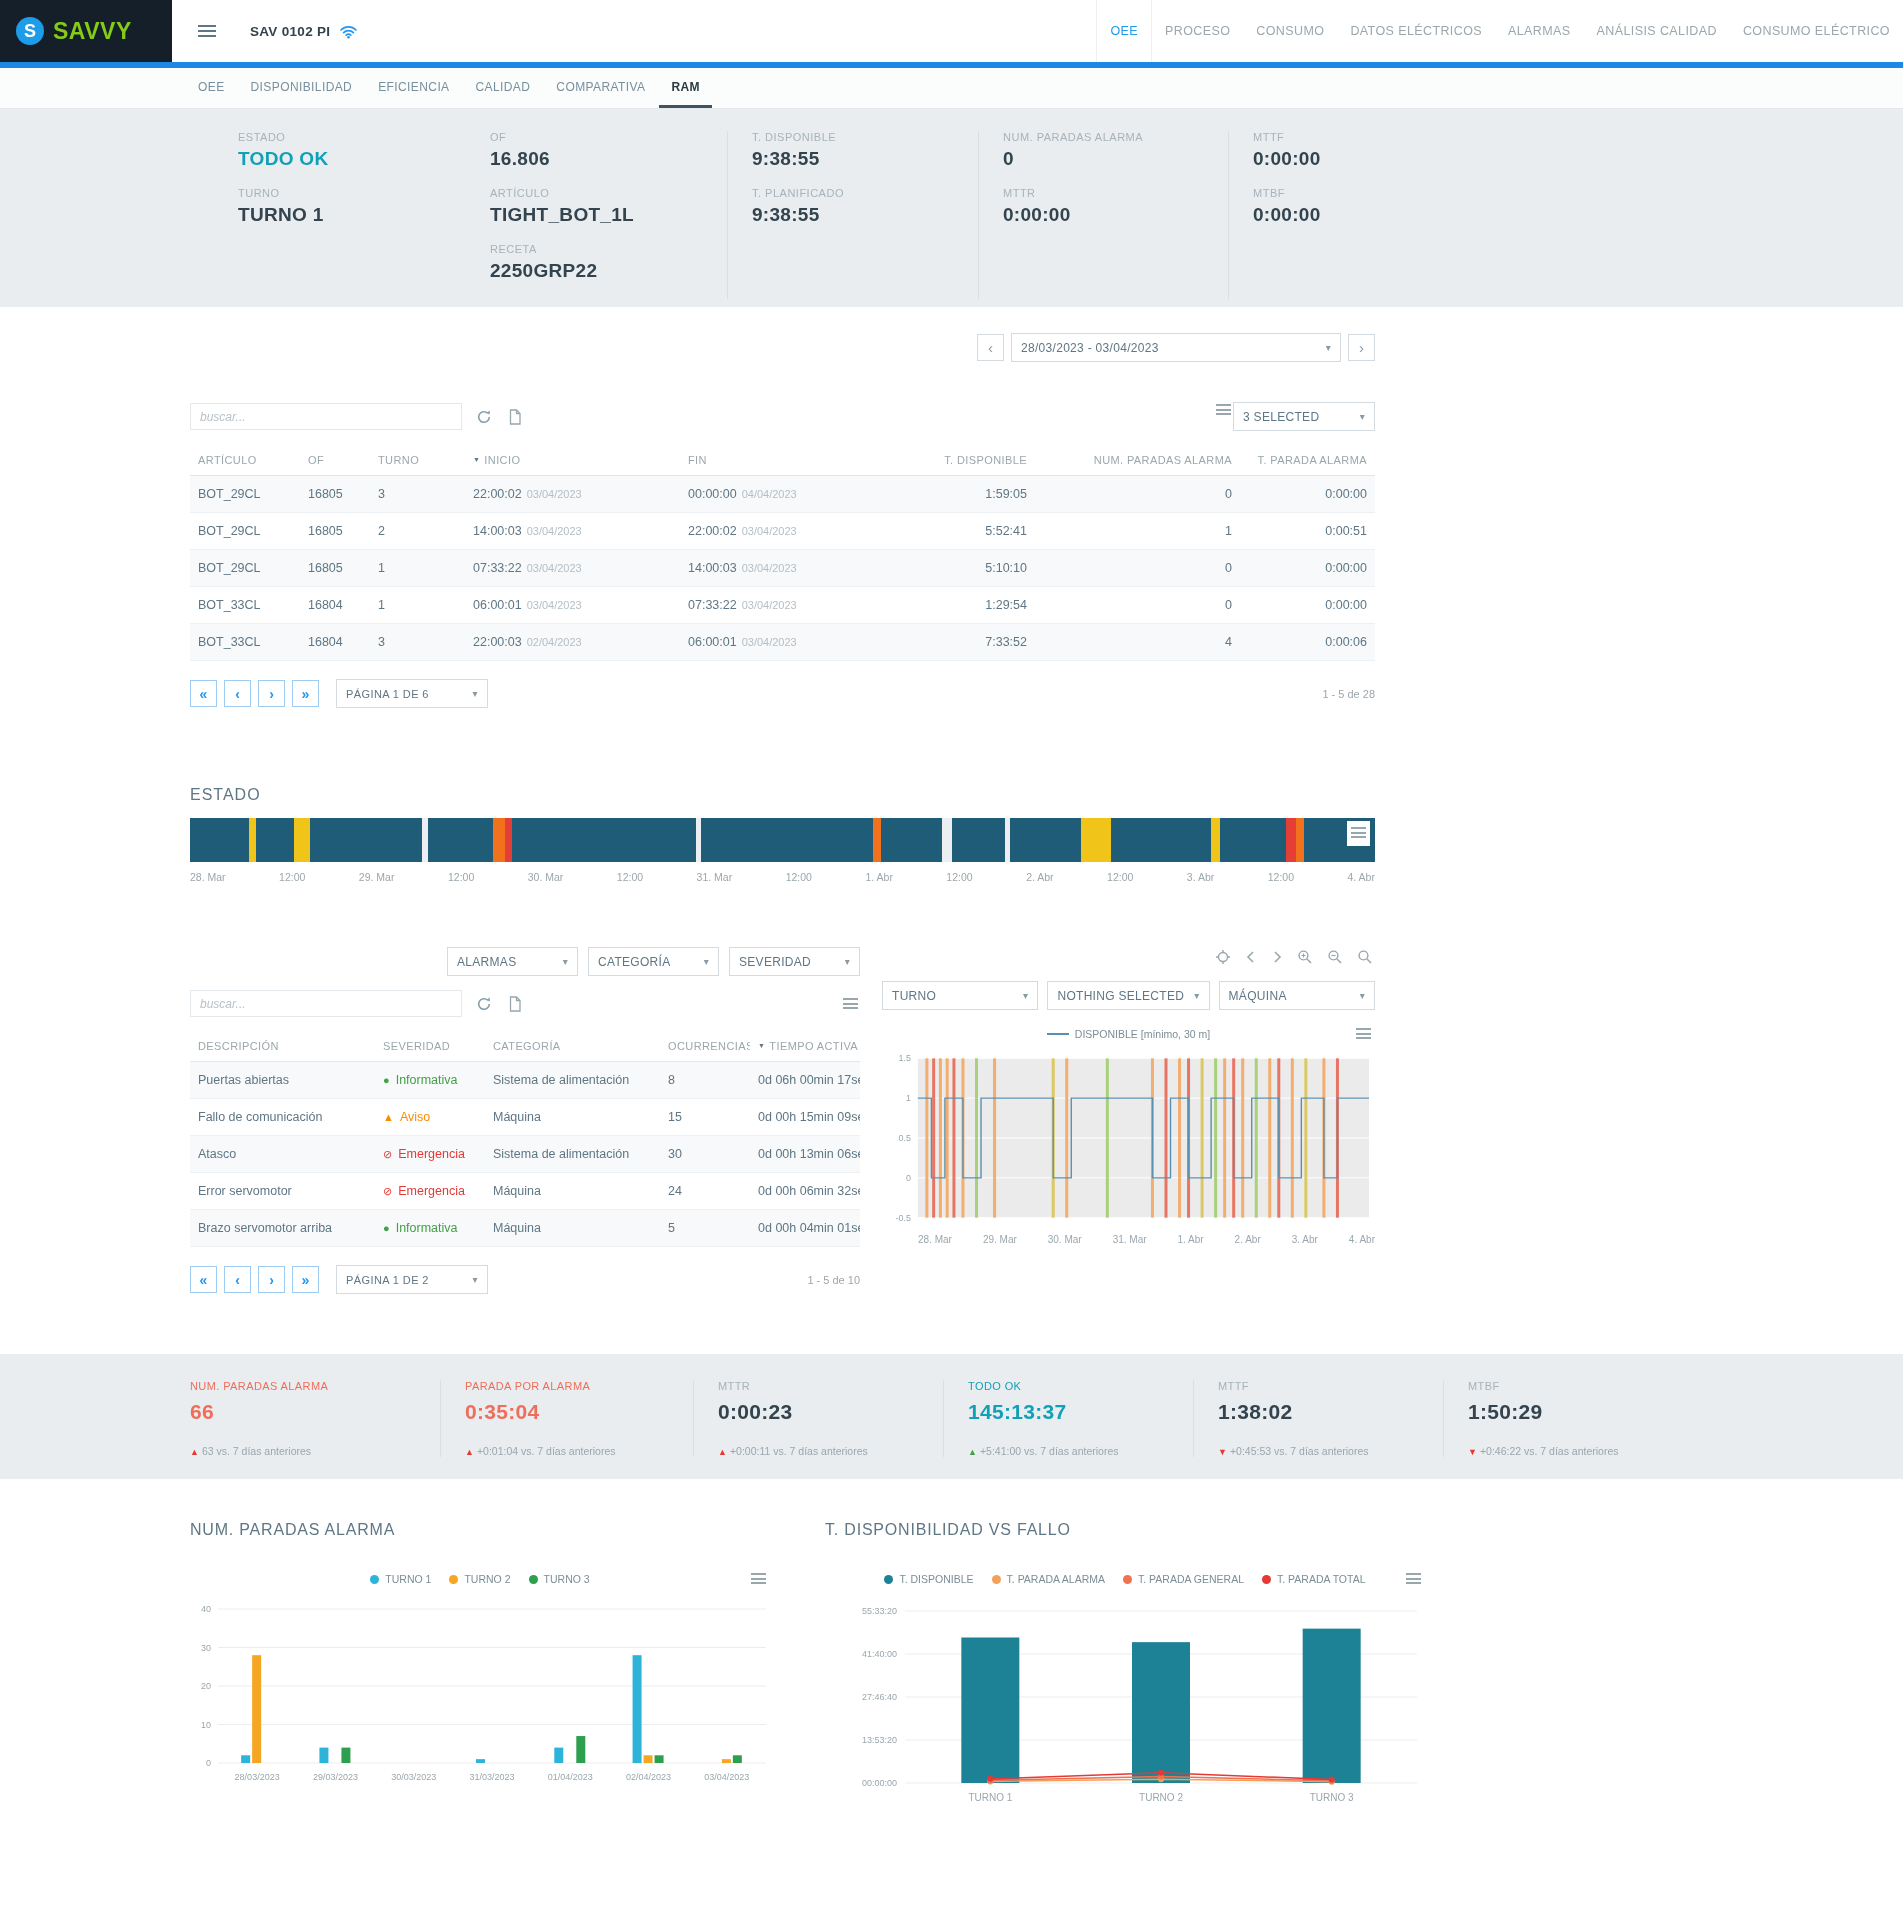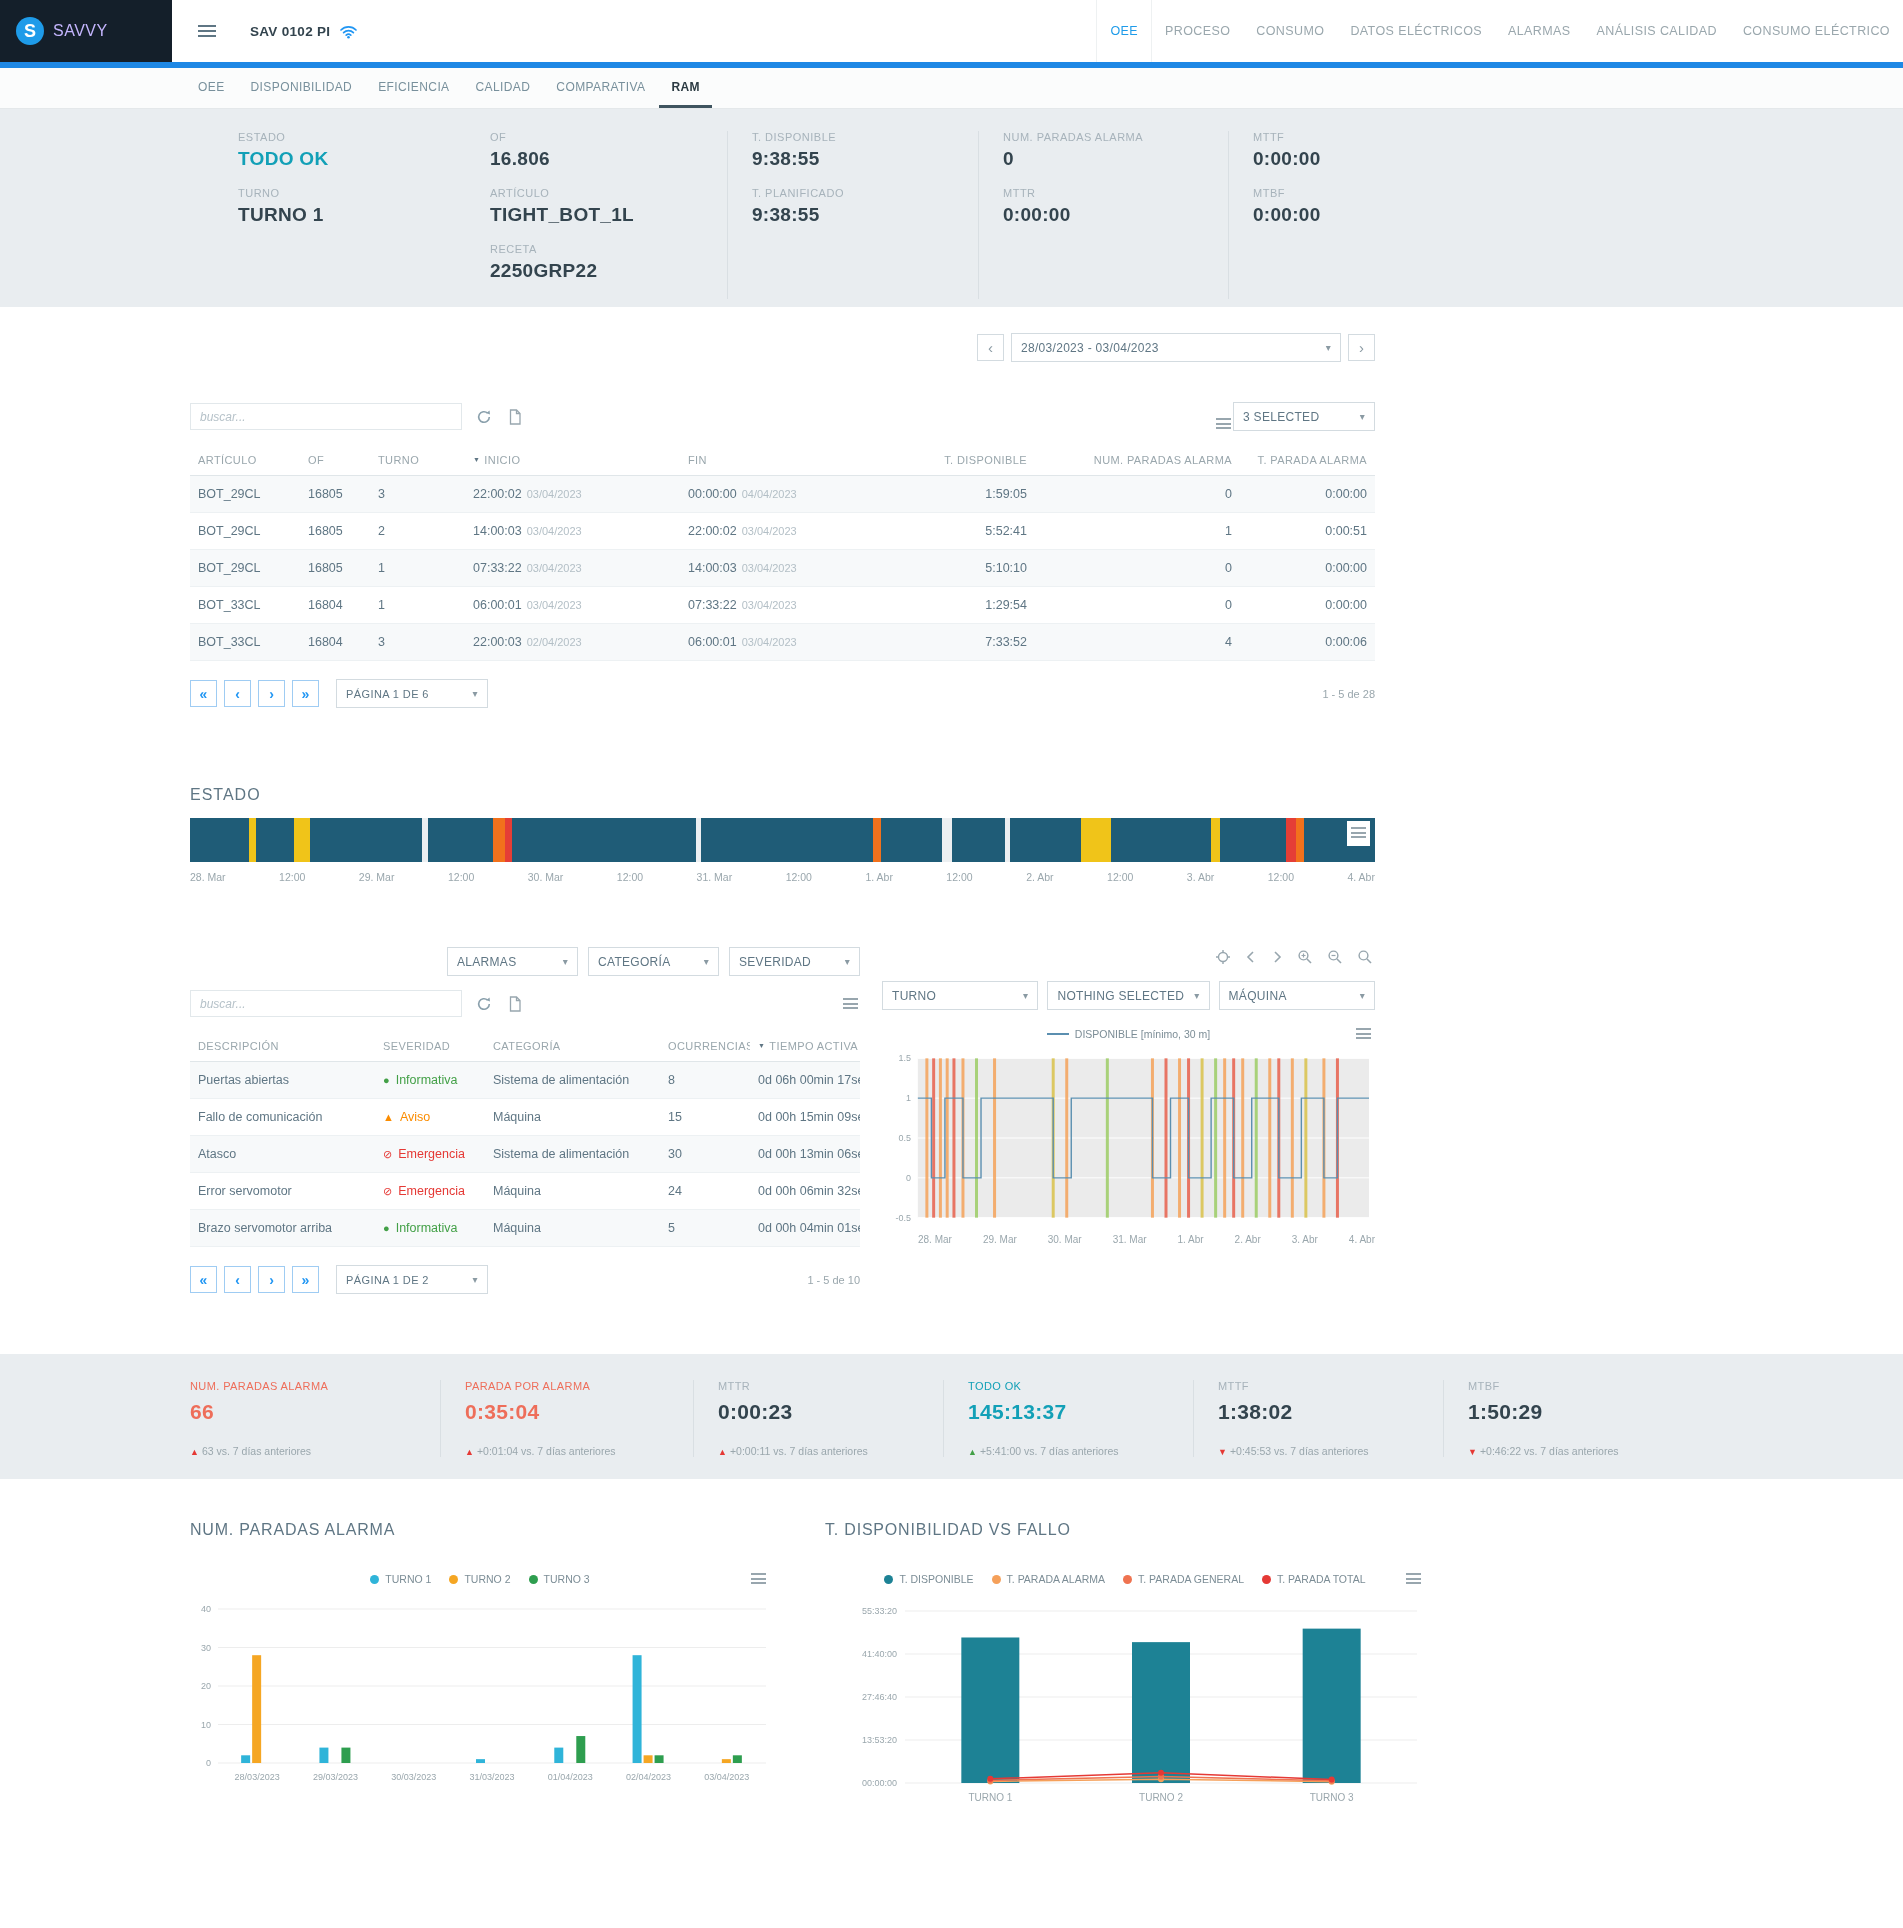--- a/index.html
+++ b/index.html
@@ -2,21 +2,21 @@
 <html><head>
 <meta charset="utf-8">
 <style>
 *{box-sizing:border-box}
 body{margin:0;width:1903px;min-height:1928px;background:#fff;color:#546e7a;font-family:"Liberation Sans",sans-serif}
 button{font-family:inherit}
 
 .topbar{display:flex;align-items:center;height:62px;background:#fff}
 .brand{width:172px;height:62px;background:#141f2a;display:flex;align-items:center;gap:9px;padding-left:16px;cursor:pointer}
 .brand-s{width:28px;height:28px;border-radius:50%;background:#1e9be9;color:#fff;font-weight:bold;font-size:18px;display:flex;align-items:center;justify-content:center}
-.brand-text{color:#c4b5fd;font-size:16px;font-weight:normal;letter-spacing:.5px}
+.brand-text{color:#84cc16;font-size:23px;font-weight:bold;letter-spacing:.5px}
 .hamburger{margin-left:22px;background:none;border:none;cursor:pointer;display:flex;flex-direction:column;gap:3px;padding:4px}
 .hamburger span{width:18px;height:2px;background:#5f7684;display:block}
 .device{margin-left:30px;display:flex;align-items:center;gap:9px;font-size:13.5px;font-weight:bold;color:#33444e;letter-spacing:.3px}
 .topnav{margin-left:auto;display:flex;height:100%}
 .nav-item{display:flex;align-items:center;padding:0 13px;font-size:12.5px;letter-spacing:.4px;color:#9aa7ad;cursor:pointer;white-space:nowrap;text-transform:uppercase;background:#fff}
 .nav-item.active{color:#1e9be9;border-left:1px solid #eef1f2;border-right:1px solid #eef1f2}
 .blue-bar{height:6px;background:#1e88e5}
 
 .subnav{height:41px;background:#fbfcfc;border-bottom:1px solid #e4e8ea;display:flex;align-items:stretch;padding-left:186px;gap:2px}
 .subtab{display:flex;align-items:center;padding:0 12px;font-size:12px;letter-spacing:.4px;color:#78909c;cursor:pointer;border-bottom:3px solid transparent;text-transform:uppercase}
@@ -36,21 +36,21 @@
 .sq-prev::before{content:"‹"}
 .sq-next::before{content:"›"}
 .select{height:29px;border:1px solid #d3dbe0;background:#fff;display:flex;align-items:center;justify-content:space-between;padding:0 9px;font-size:12px;color:#5f7684;cursor:pointer;letter-spacing:.3px;white-space:nowrap}
 .caret{margin-left:10px;color:#8a9aa3;font-size:10px}
 .caret::before{content:"▾"}
 .date-select{width:330px}
 .toolbar{display:flex;align-items:center;gap:12px;margin-top:40px}
 .search{width:272px;height:27px;border:1px solid #e2e8eb;padding:0 9px;font-size:12px;color:#5f7684}
 .search::placeholder{color:#b6c2c9;font-style:italic}
 .icon-btn{background:none;border:none;cursor:pointer;padding:2px;display:flex;align-items:center}
-.toolbar-right{margin-left:auto;display:flex;align-items:flex-end;}
+.toolbar-right{margin-left:auto;display:flex;align-items:flex-start;}
 .cols-select{width:142px}
 .menu-icon{width:15px;height:11px;border-top:2px solid #98a6ae;border-bottom:2px solid #98a6ae;position:relative;display:inline-block}
 .menu-icon::after{content:"";position:absolute;left:0;right:0;top:50%;margin-top:-1px;height:2px;background:#98a6ae}
 
 .data-table{width:100%;border-collapse:collapse;margin-top:14px;table-layout:fixed}
 .data-table th{font-size:11px;color:#9aa7ad;font-weight:normal;letter-spacing:.4px;text-align:left;padding:9px 8px;border-bottom:1px solid #e0e6e9;text-transform:uppercase;cursor:pointer;white-space:nowrap;overflow:hidden}
 .data-table th.r,.data-table td.r{text-align:right}
 .data-table td{font-size:12.5px;color:#5f7684;padding:11px 8px;border-bottom:1px solid #edf1f3;white-space:nowrap;overflow:hidden}
 .data-table tbody tr:nth-child(odd){background:#f7f9fa}
 .data-table tbody tr{cursor:pointer}

